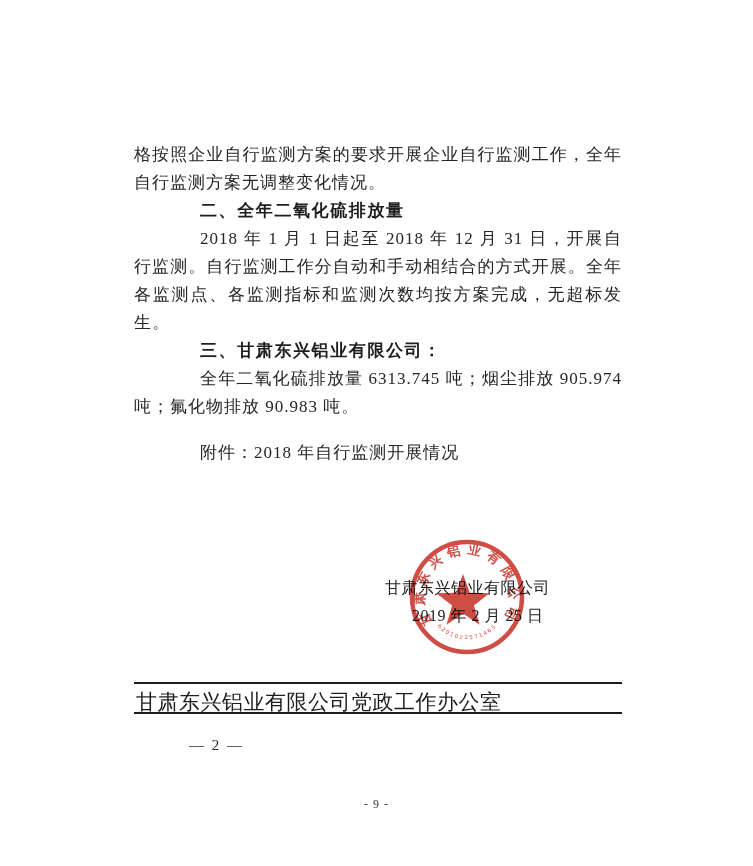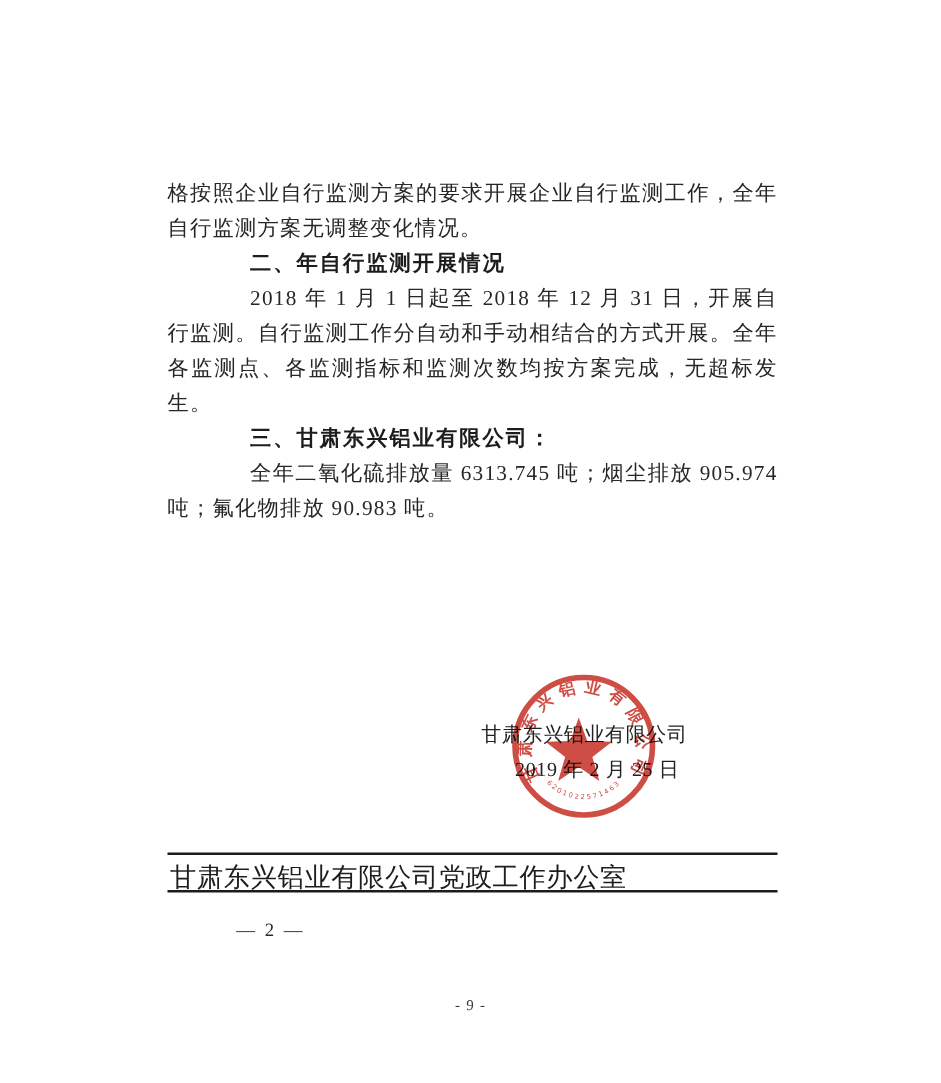--- a/index.html
+++ b/index.html
@@ -132,24 +132,25 @@
     color: #3a3a3a;
   }
 </style>
 </head>
 <body>
 
 <div class="page">
 
   <main class="body-text">
       <p class="para body">格按照企业自行监测方案的要求开展企业自行监测工作，全年自行监测方案无调整变化情况。</p>
-      <p class="para heading indent">二、年自行监测开展情况</p>
+      <p class="para heading indent">二、全年二氧化硫排放量</p>
       <p class="para body indent">2018 年 1 月 1 日起至 2018 年 12 月 31 日，开展自行监测。自行监测工作分自动和手动相结合的方式开展。全年各监测点、各监测指标和监测次数均按方案完成，无超标发生。</p>
       <p class="para heading indent">三、甘肃东兴铝业有限公司：</p>
       <p class="para body indent">全年二氧化硫排放量 6313.745 吨；烟尘排放 905.974 吨；氟化物排放 90.983 吨。</p>
+      <p class="para attachment indent">附件：2018 年自行监测开展情况</p>
     </main>
 
   <div class="signature-company">甘肃东兴铝业有限公司</div>
 
   <div class="signature-date">2019 年 2 月 25 日</div>
 
   <div class="seal-wrap">
     <svg width="160" height="160" viewBox="0 0 160 160">
       <defs>
         <path id="sealRingPath" d="M 44.8,104.7 A 43,43 0 1 1 115.2,104.7" fill="none"></path>

